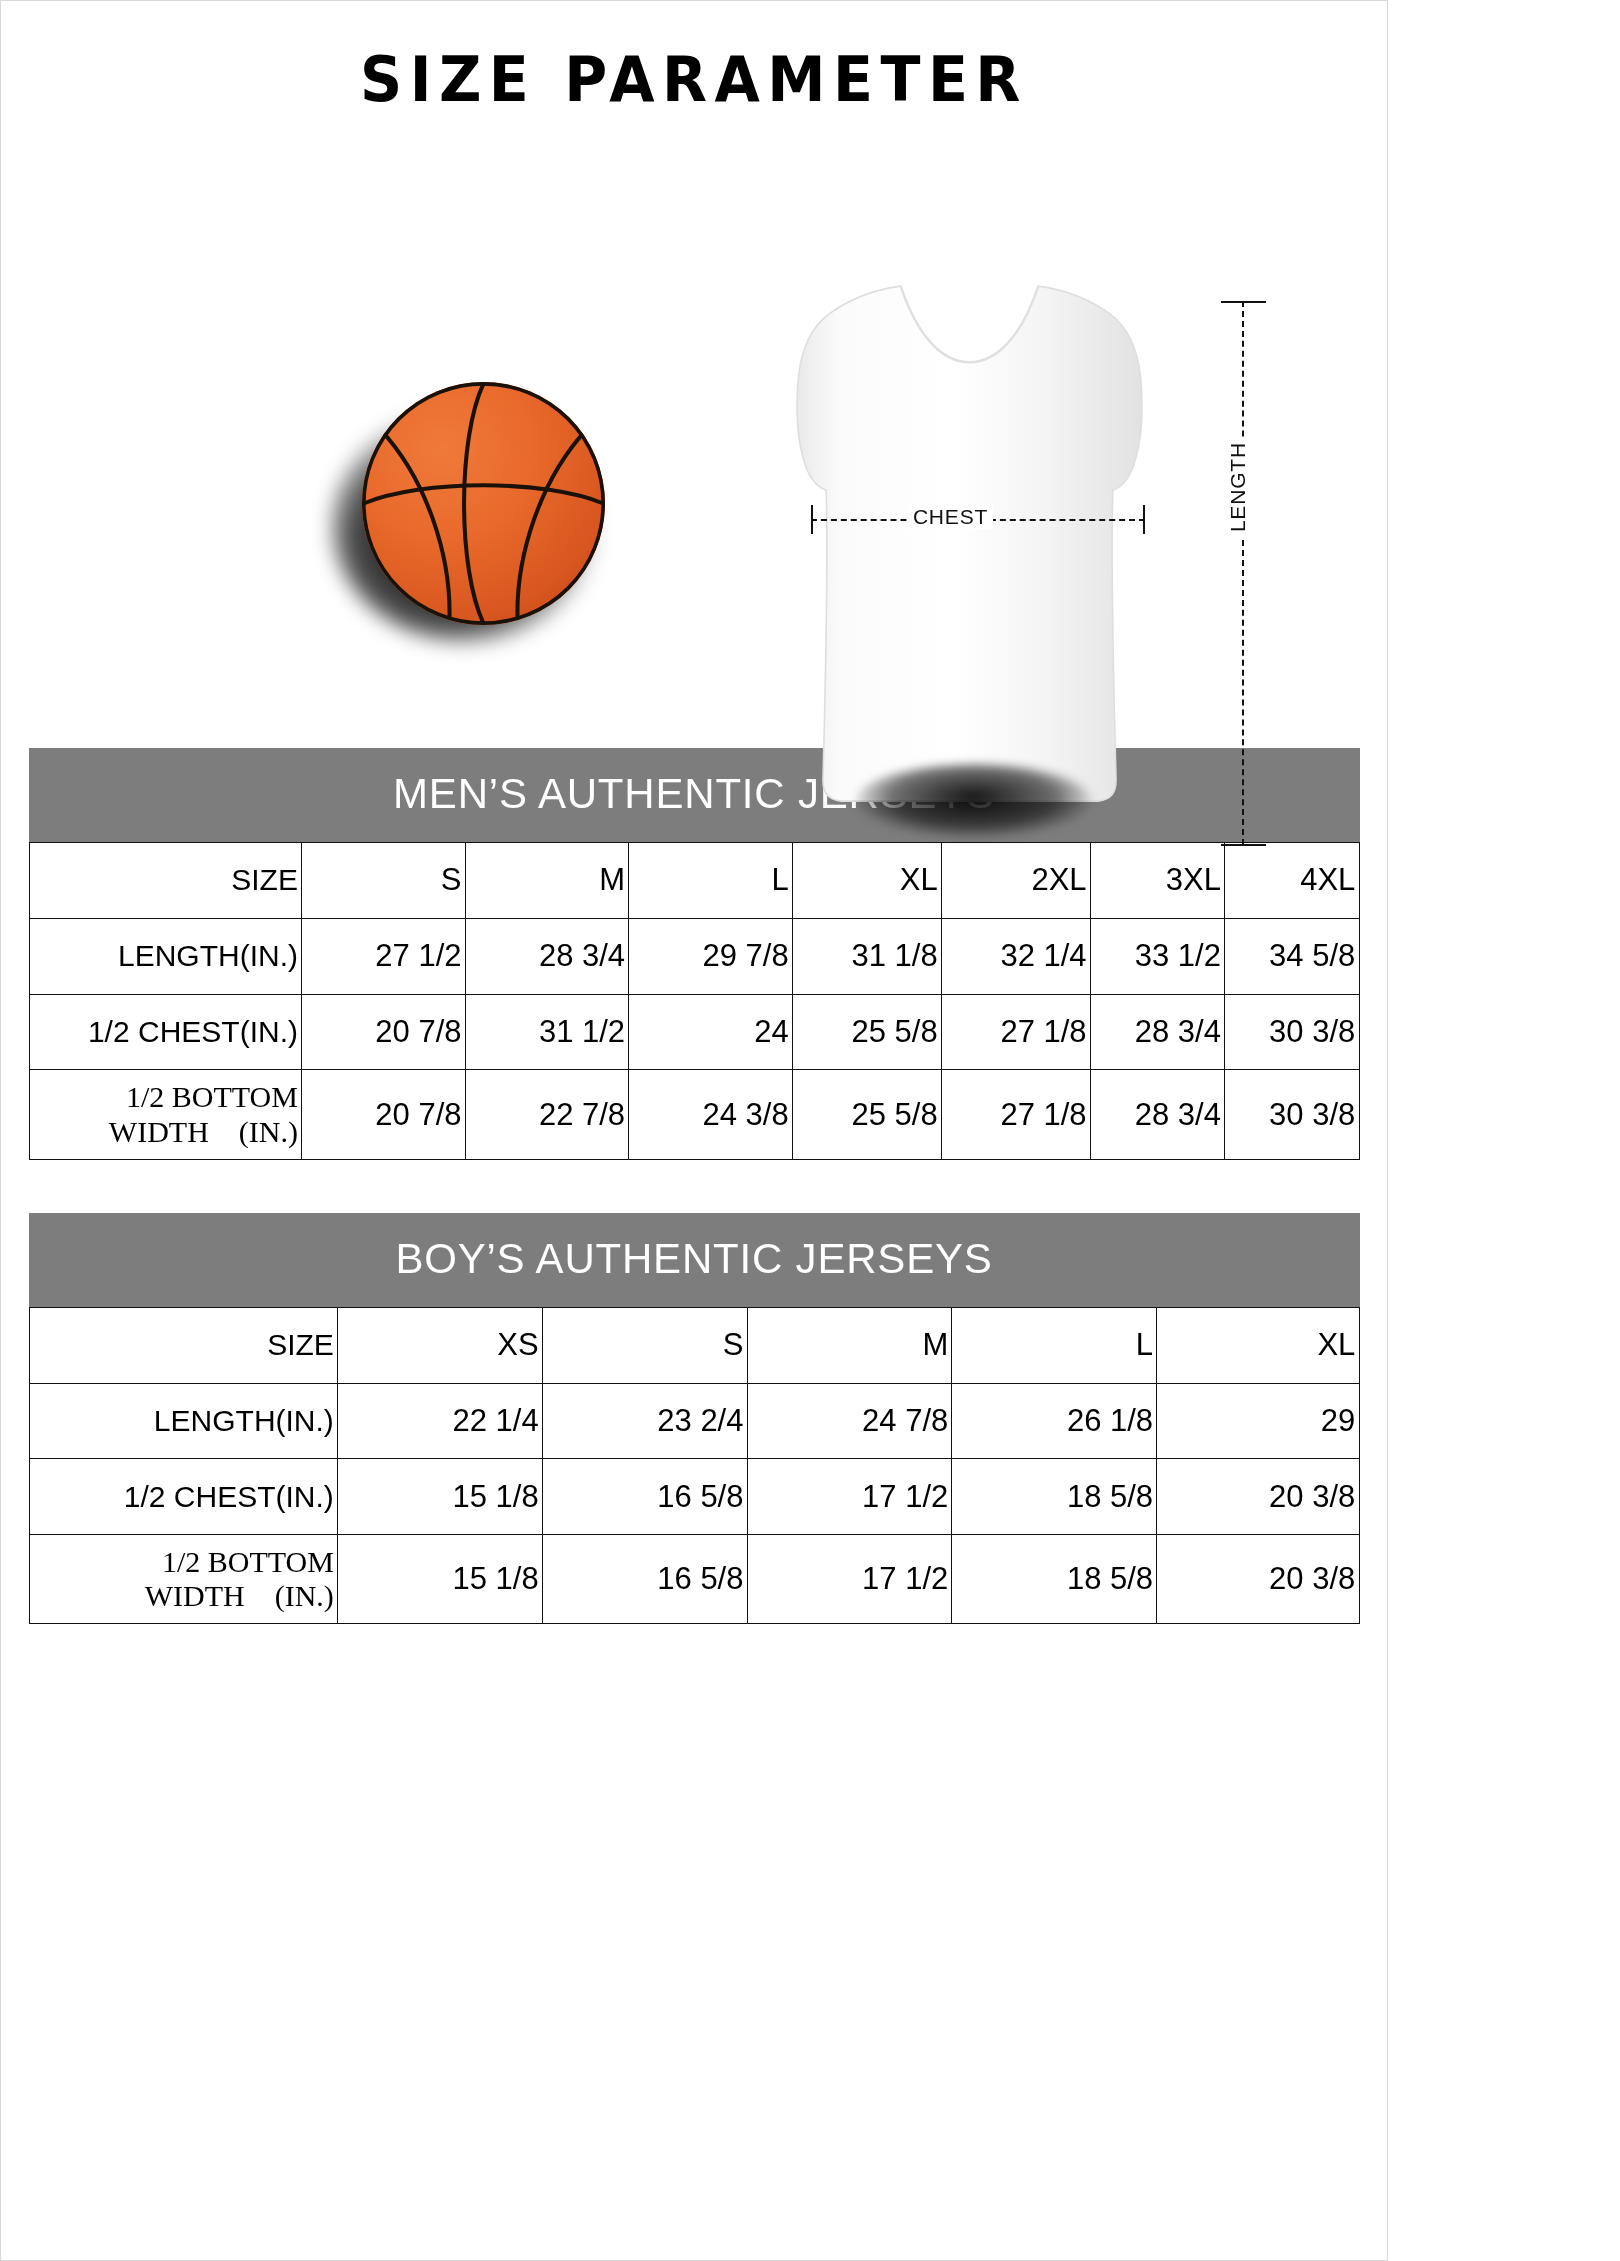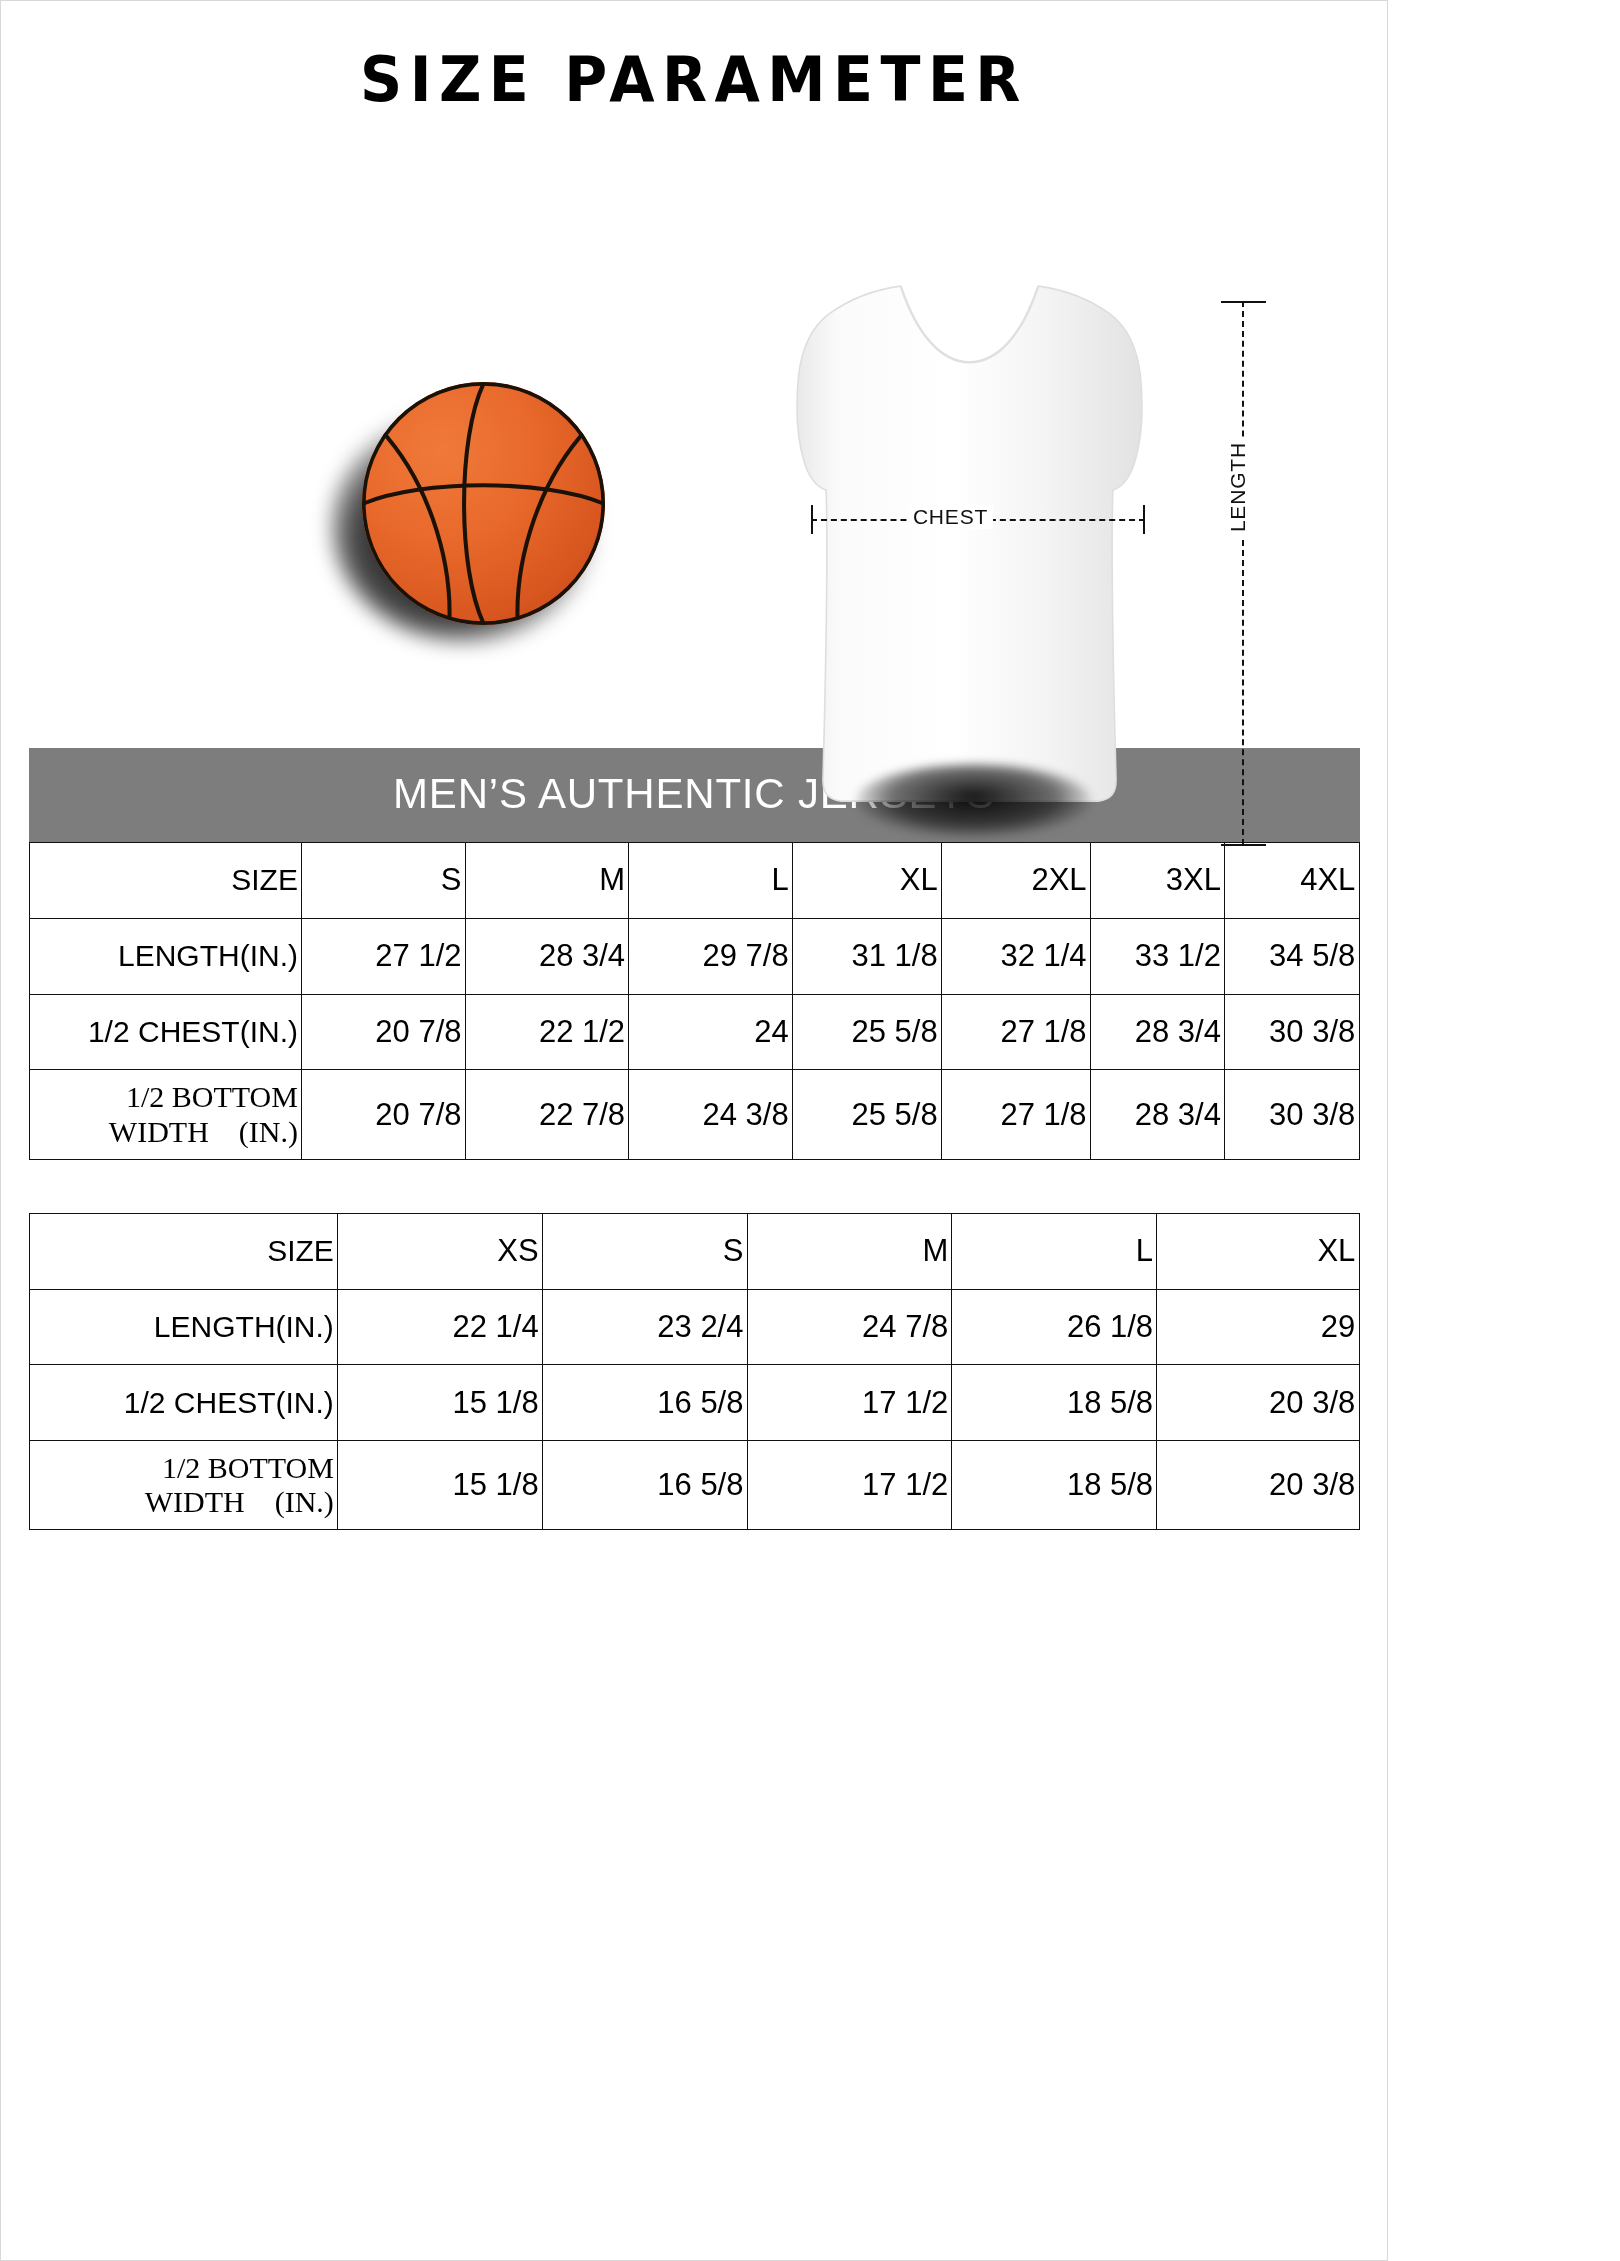--- a/index.html
+++ b/index.html
@@ -258,21 +258,21 @@
           <td>28  3/4</td>
           <td>29  7/8</td>
           <td>31  1/8</td>
           <td>32  1/4</td>
           <td>33  1/2</td>
           <td>34  5/8</td>
         </tr>
         <tr>
           <td class="rowlabel">1/2 CHEST(IN.)</td>
           <td>20  7/8</td>
-          <td>22  1/2</td>
+          <td>31  1/2</td>
           <td>24</td>
           <td>25  5/8</td>
           <td>27  1/8</td>
           <td>28  3/4</td>
           <td>30  3/8</td>
         </tr>
         <tr>
           <td class="rowlabel two-line">
             <div>1/2 BOTTOM</div>
             <div>WIDTH　(IN.)</div>
@@ -283,20 +283,21 @@
           <td>25  5/8</td>
           <td>27  1/8</td>
           <td>28  3/4</td>
           <td>30  3/8</td>
         </tr>
       </tbody>
     </table>
   </div>
 
   <div class="table-block second">
+    <div class="tbl-head">BOY’S AUTHENTIC JERSEYS</div>
     <table class="boy-tbl">
       <colgroup>
         <col style="width:23.2%">
           <col style="width:15.4%">
           <col style="width:15.4%">
         <col style="width:15.4%">
           <col style="width:15.4%">
           <col style="width:15.2%">
       </colgroup>
       <tbody>

